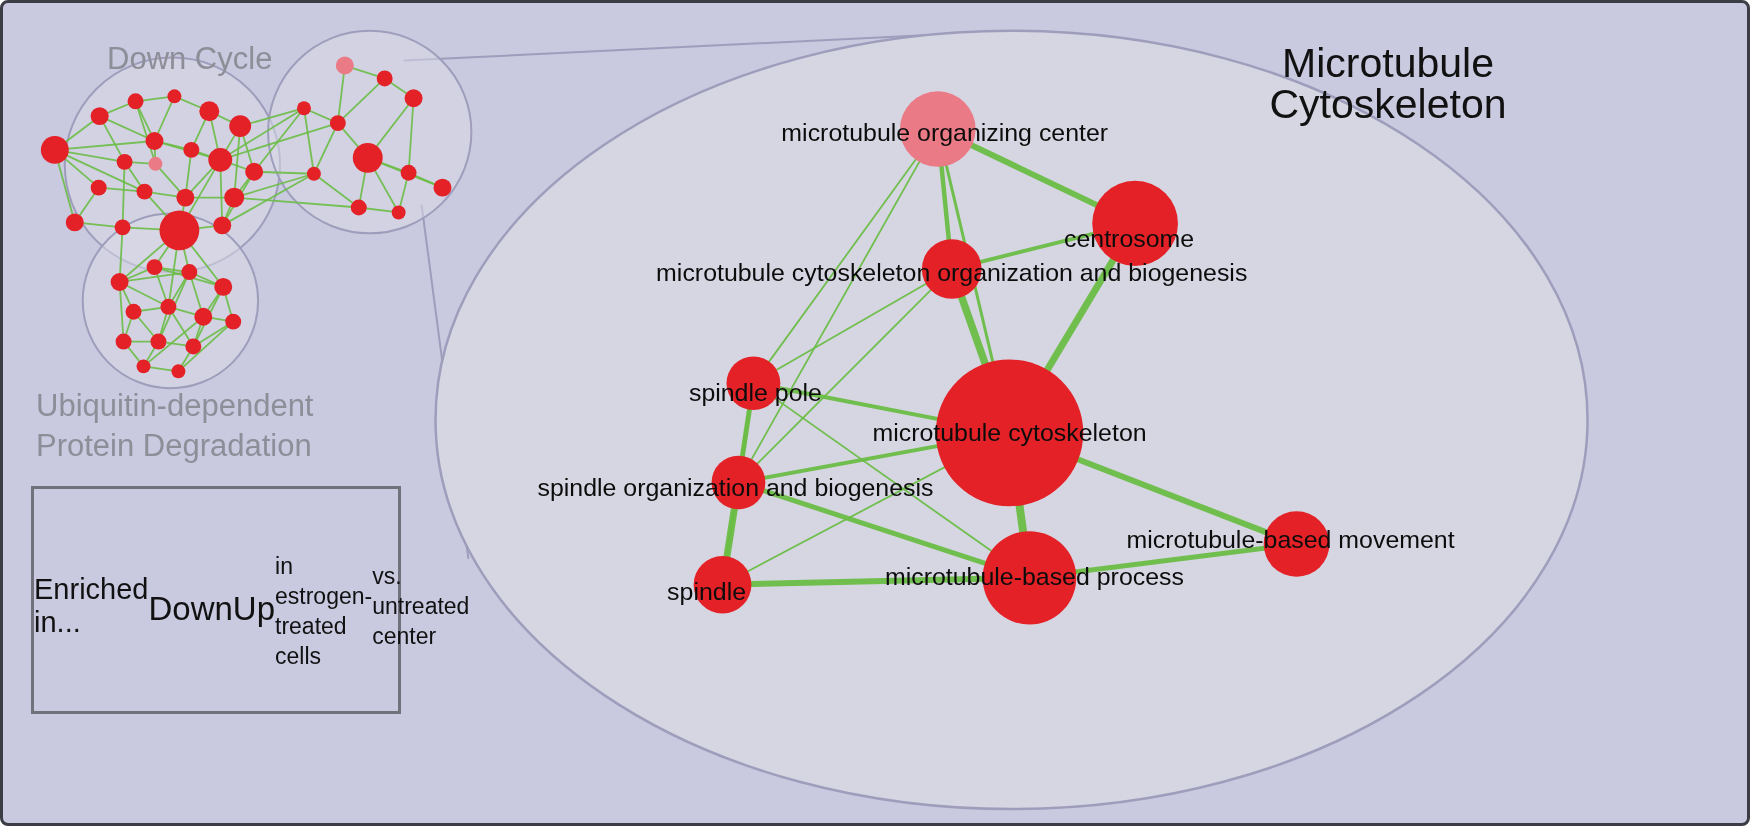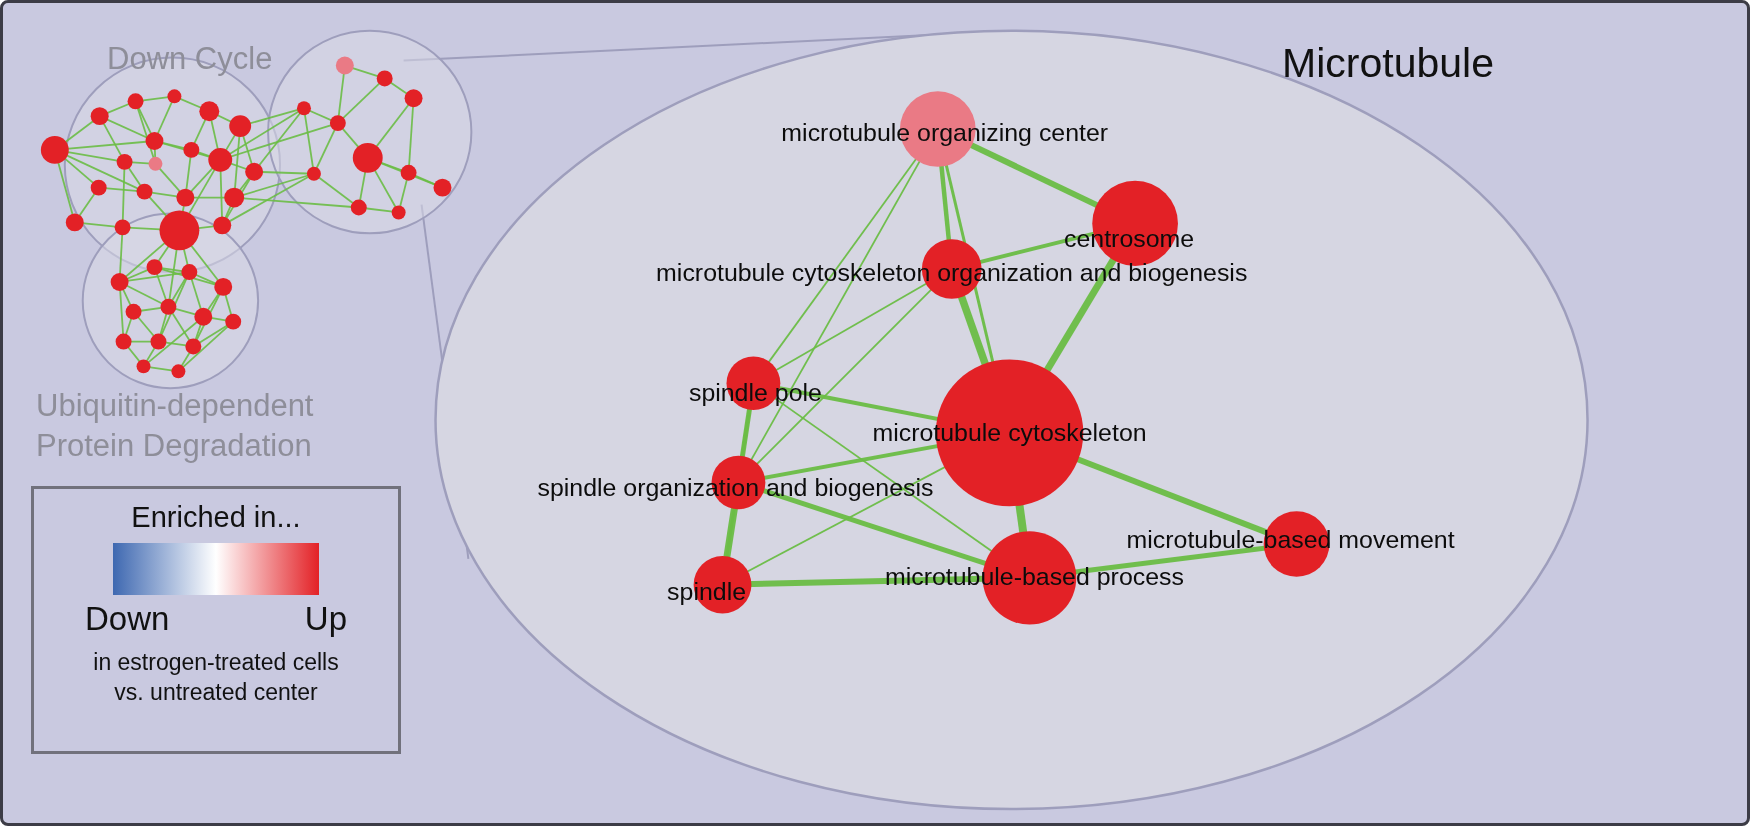--- a/index.html
+++ b/index.html
@@ -13,23 +13,23 @@
     font-family:"Liberation Sans", sans-serif;
   }
   .canvas svg{position:absolute;left:0;top:0;width:100%;height:100%;}
   .lbl{position:absolute;white-space:nowrap;}
   .graylbl{font-size:31px;font-weight:400;}
   .lbl-cell-cycle{left:104px;top:38px;}
   .lbl-ubiquitin{left:33px;top:383px;line-height:40px;}
   .lbl-micro-title{left:1255px;top:40px;width:260px;text-align:center;
     font-size:41px;line-height:41px;color:#111;white-space:nowrap;}
   .legend{
-    position:absolute;left:28px;top:483px;width:370px;height:268px;
+    position:absolute;left:28px;top:483px;width:370px;height:228px;
     box-sizing:border-box;border:3.5px solid #71717c;
-    display:flex;flex-direction:column;align-items:center;
+    display:flex;flex-direction:row;align-items:center;
     padding-top:12px;
   }
   .legend-title{font-size:29px;color:#111;}
   .legend-gradient{width:206px;height:52px;margin-top:9px;}
   .legend-row{width:262px;display:flex;justify-content:space-between;
     margin-top:5px;font-size:33px;color:#111;}
   .legend-caption{font-size:23px;line-height:30px;color:#111;}
   .legend-caption.first{margin-top:9px;}
 </style>
 </head>
@@ -241,20 +241,21 @@
 
   <div class="lbl graylbl lbl-cell-cycle" style="color: rgb(142, 142, 153);">Down Cycle</div>
 
   <div class="lbl graylbl lbl-ubiquitin" style="color: rgb(142, 142, 153);">
     <div>Ubiquitin-dependent</div>
     <div>Protein Degradation</div>
   </div>
 
   <div class="lbl lbl-micro-title">
     <div>Microtubule</div>
+    <div>Cytoskeleton</div>
   </div>
 
   <div class="legend">
     <div class="legend-title">Enriched in...</div>
     <div class="legend-gradient" style="background: linear-gradient(to right, rgb(62, 104, 177), rgb(255, 255, 255) 50%, rgb(227, 33, 38));"></div>
     <div class="legend-row">
       <span>Down</span>
       <span>Up</span>
     </div>
     <div class="legend-caption first">in estrogen-treated cells</div>

